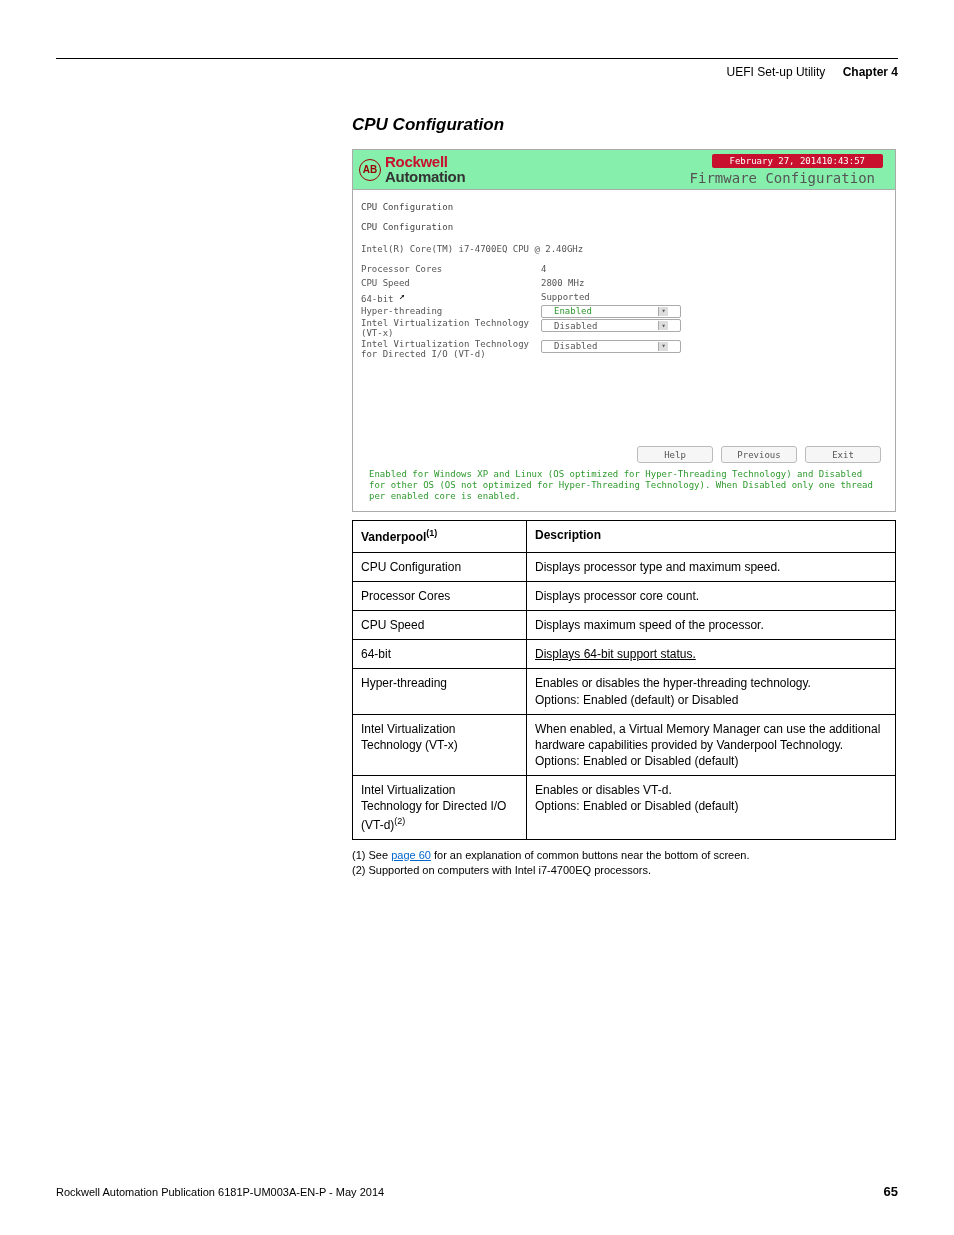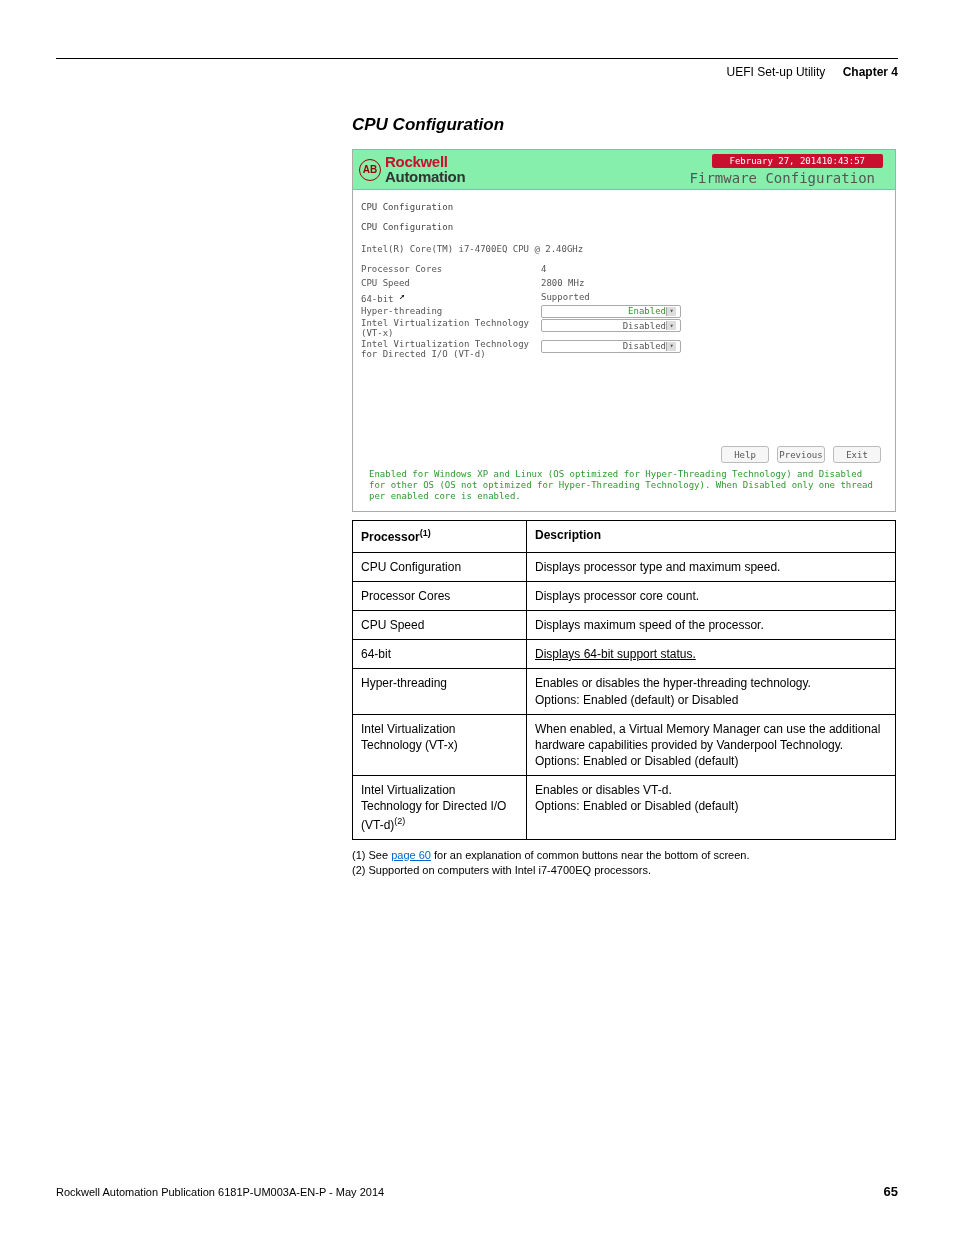--- a/index.html
+++ b/index.html
@@ -137,23 +137,23 @@
   }
   .bios-row .lbl { width: 180px; color: #555; }
   .bios-row .val { color: #555; }
   .bios-dd {
     border: 1px solid #aaa;
     background: #fff;
     color: #555;
     width: 140px;
     height: 13px;
     font-size: 9px;
-    padding: 0 4px;
-    display: flex;
-    justify-content: flex-end;
+    padding: 0 12px;
+    display: flex;
+    justify-content: space-between;
     align-items: center;
     border-radius: 2px;
   }
   .bios-dd .arr {
     width: 10px; height: 9px;
     background: #ddd;
     border-left: 1px solid #aaa;
     display: flex; align-items: center; justify-content: center;
     font-size: 7px; color: #555;
   }
@@ -173,21 +173,21 @@
   .bios-bottom {
     display: flex;
     justify-content: flex-end;
     gap: 8px;
     padding: 6px 14px;
   }
   .bios-bottom .bbtn {
     border: 1px solid #bbb;
     border-radius: 3px;
     background: #f6f6f6;
-    width: 48px; height: 17px;
+    width: 76px; height: 17px;
     display: flex; align-items: center; justify-content: center;
     font-size: 9px; color: #555; cursor: pointer;
   }
   .bios-help {
     color: #2e9a2e;
     font-size: 9px;
     padding: 0 16px 10px 16px;
     line-height: 1.2;
   }
   
@@ -309,21 +309,21 @@
         <div class="bbtn">Help</div>
         <div class="bbtn">Previous</div>
         <div class="bbtn">Exit</div>
       </div>
       <div class="bios-help">Enabled for Windows XP and Linux (OS optimized for Hyper-Threading Technology) and Disabled for other OS (OS not optimized for Hyper-Threading Technology). When Disabled only one thread per enabled core is enabled.</div>
     </div>
 
     <table class="params">
       <thead>
         <tr>
-          <th><span>Processor</span><span class="sup">(1)</span></th>
+          <th><span>Vanderpool</span><span class="sup">(1)</span></th>
           <th>Description</th>
         </tr>
       </thead>
       <tbody id="param-body">
           <tr>
             <td>CPU Configuration</td>
             <td style="white-space: pre-line;">Displays processor type and maximum speed.</td>
           </tr>
           <tr>
             <td>Processor Cores</td>

